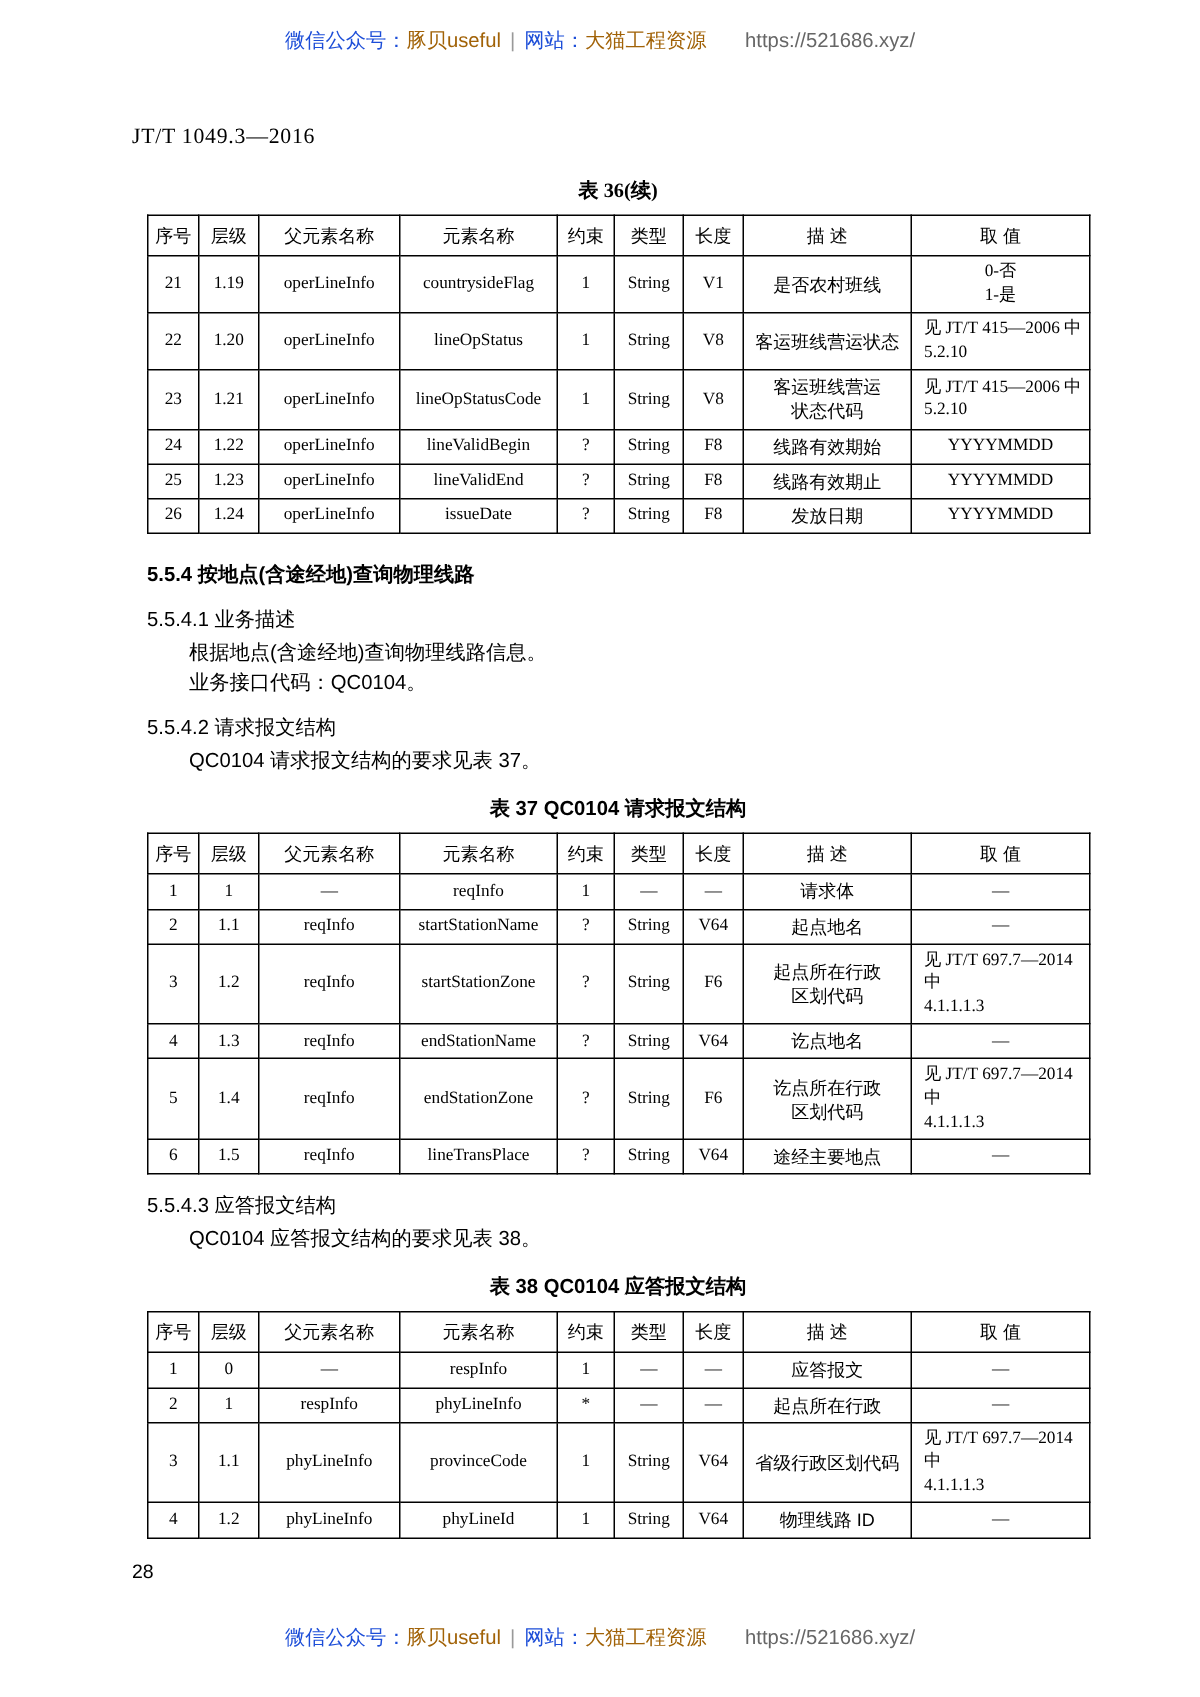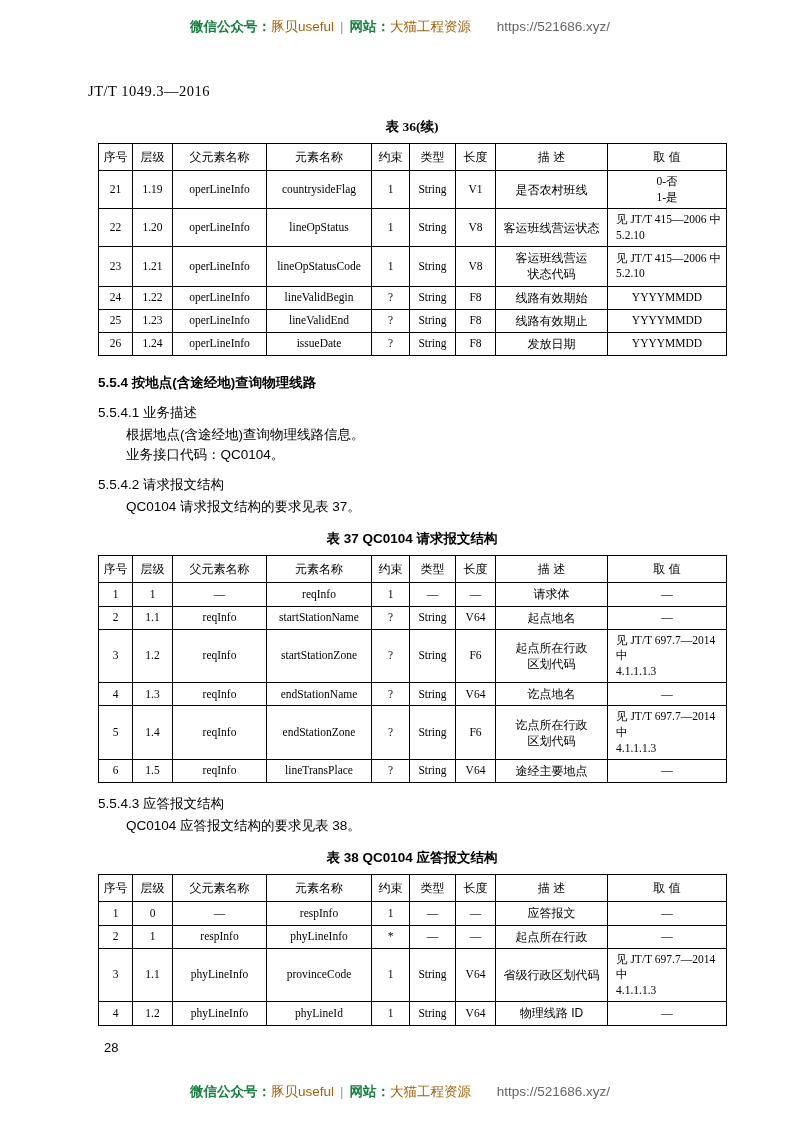--- a/index.html
+++ b/index.html
@@ -26,21 +26,21 @@
     position: absolute;
     left: 0;
     width: 800px;
     text-align: center;
     font-size: 13.5px;
     font-family: "Liberation Sans", sans-serif;
     white-space: nowrap;
   }
   .wm-top { top: 18px; }
   .wm-bottom { top: 1083px; }
-  .wm .blue { color: #15803d; font-weight: bold; }
+  .wm .blue { color: #1d4ed8; }
   .wm .sep { color: #999999; margin: 0 6px; }
   .wm .red { color: #a16207; }
   .wm .gray { color: #666666; padding-left: 22px; }
 
   
   .doc-header {
     position: absolute;
     left: 88px;
     top: 83px;
     font-size: 14.5px;
@@ -121,21 +121,20 @@
     font-family: "Liberation Sans", sans-serif;
   }
   .gap-s { height: 6px; }
 
   .page-num {
     position: absolute;
     left: 88px;
     top: 1040px;
     font-size: 13px;
     font-family: "Liberation Sans", sans-serif;
-    margin-left: 16px;
   }
 </style>
 </head>
 <body>
 
 <div class="page">
 
   <div class="wm wm-top">
     <span class="blue">微信公众号：</span><span class="red">豚贝useful</span><span class="sep">|</span><span class="blue">网站：</span><span class="red">大猫工程资源</span> <span class="gray">https://521686.xyz/</span>
   </div>

